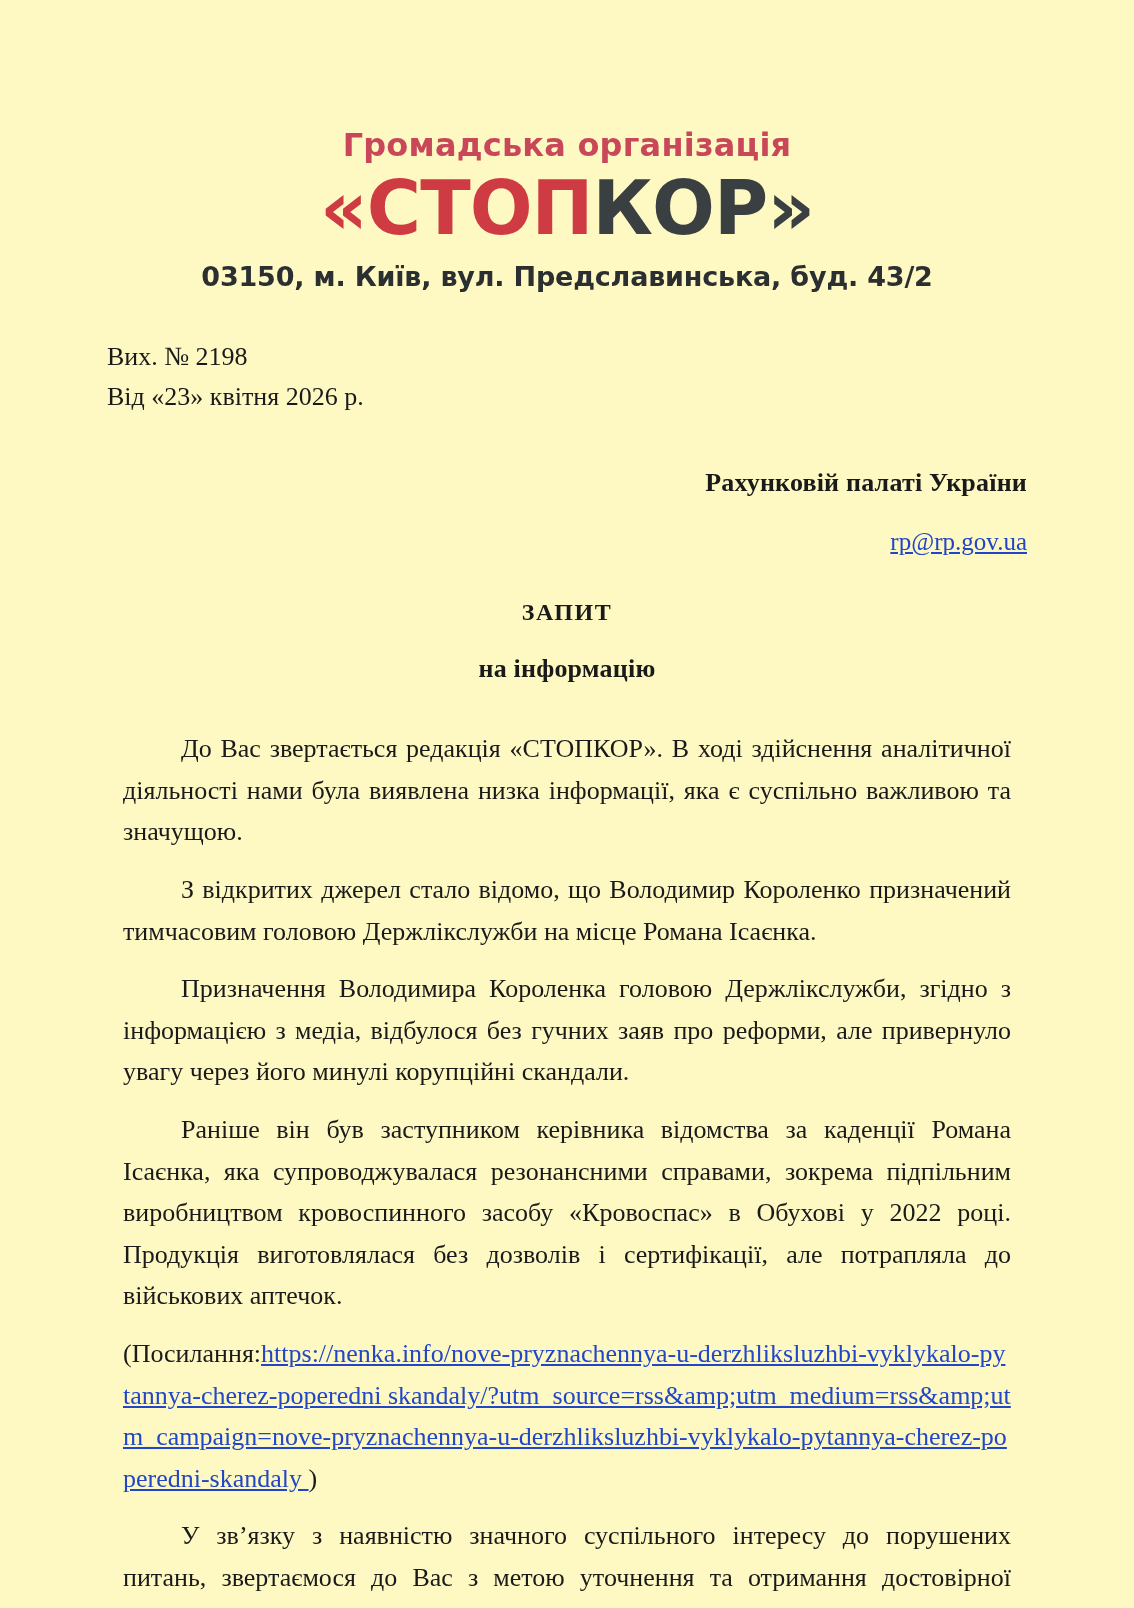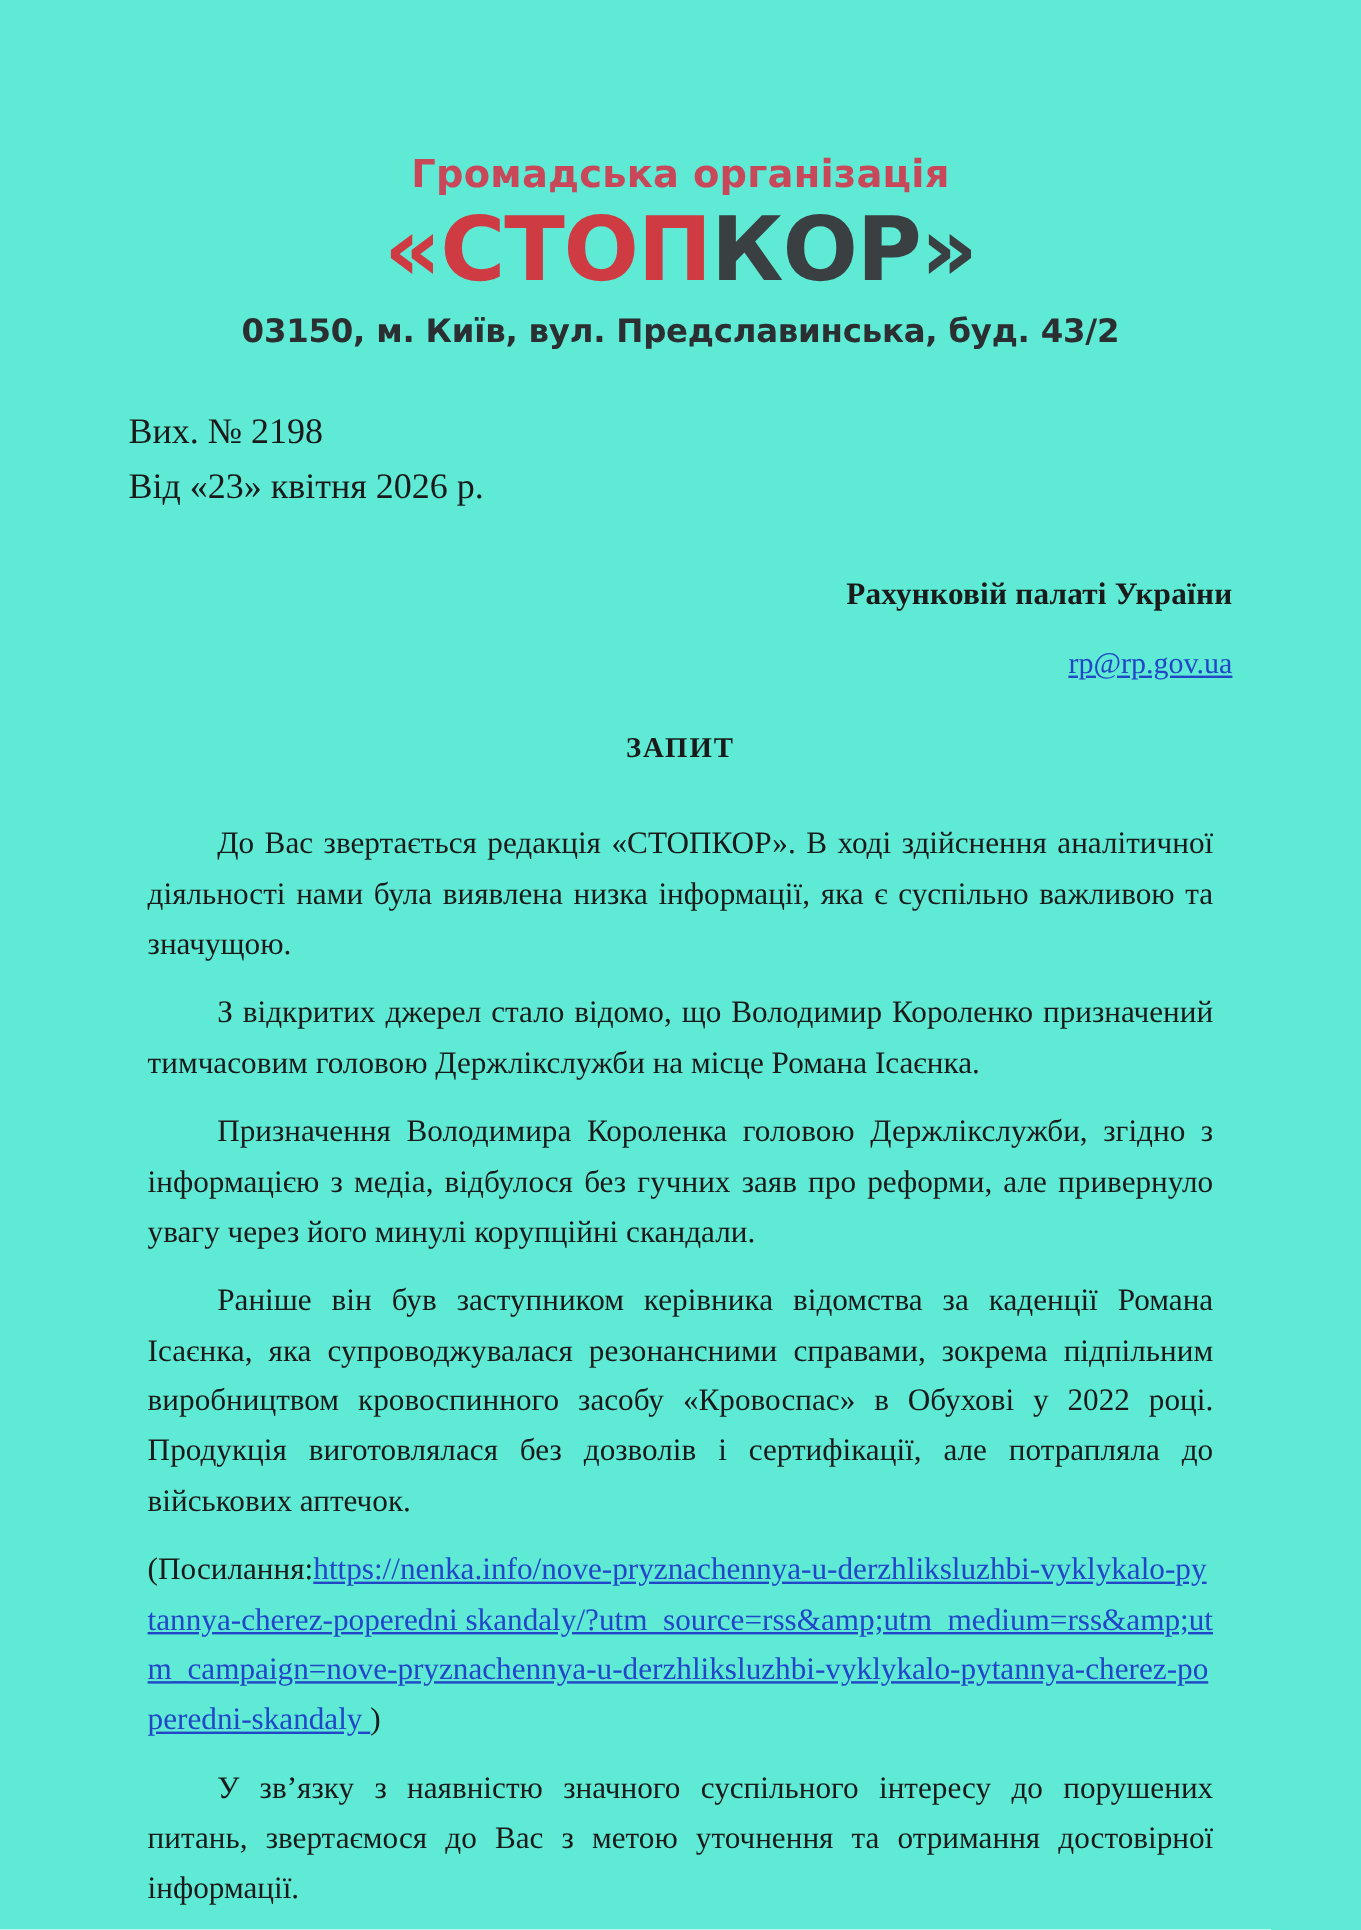--- a/index.html
+++ b/index.html
@@ -4,21 +4,21 @@
 <style>
   html, body {
     margin: 0;
     padding: 0;
     background: #ffffff;
   }
   .page {
     position: relative;
     width: 1134px;
     height: 1608px;
-    background: #5eead4;
+    background: #fef9c3;
     overflow: hidden;
     font-family: "Liberation Serif", "DejaVu Serif", serif;
     color: #1a1a1a;
   }
 
   
   .letterhead {
     padding-top: 128px;
     text-align: center;
     font-family: "DejaVu Sans", "Liberation Sans", sans-serif;
@@ -56,21 +56,21 @@
   }
 
   
   .sheet {
     margin: 0 auto;
     width: 920px;
   }
 
   .refblock {
     margin-top: 45px;
-    font-size: 30px;
+    font-size: 26px;
     line-height: 1.52;
   }
   .refblock div { white-space: nowrap; }
 
   .addressee {
     margin-top: 52px;
     text-align: right;
     font-size: 26px;
     font-weight: 700;
     letter-spacing: 0.2px;
@@ -135,20 +135,21 @@
 
     <div class="refblock">
       <div>Вих. № 2198</div>
       <div>Від «23» квітня 2026 р.</div>
     </div>
 
     <div class="addressee">Рахунковій палаті України</div>
     <div class="addressee-email"><a class="link" href="#">rp@rp.gov.ua</a></div>
 
     <div class="doc-title">ЗАПИТ</div>
+    <div class="doc-subtitle">на інформацію</div>
 
     <div class="body-text">
       <p>До Вас звертається  редакція «СТОПКОР». В ході  здійснення аналітичної діяльності нами була виявлена низка інформації, яка є суспільно важливою та значущою.</p>
       <p>З відкритих джерел стало відомо, що Володимир Короленко призначений тимчасовим головою Держлікслужби на місце Романа Ісаєнка.</p>
       <p>Призначення Володимира Короленка головою Держлікслужби, згідно з інформацією з медіа, відбулося без гучних заяв про реформи, але привернуло увагу через його минулі корупційні скандали.</p>
       <p>Раніше він був заступником керівника відомства за каденції Романа Ісаєнка, яка супроводжувалася резонансними справами, зокрема підпільним виробництвом кровоспинного засобу «Кровоспас» в Обухові у 2022 році. Продукція виготовлялася без дозволів і сертифікації, але потрапляла до військових аптечок.</p>
       <p class="link-para"><span>(Посилання:</span><a class="link" href="#">https://nenka.info/nove-pryznachennya-u-derzhliksluzhbi-vyklykalo-pytannya-cherez-poperedni skandaly/?utm_source=rss&amp;amp;utm_medium=rss&amp;amp;utm_campaign=nove-pryznachennya-u-derzhliksluzhbi-vyklykalo-pytannya-cherez-poperedni-skandaly </a><span>)</span></p>
       <p>У зв’язку з наявністю значного суспільного інтересу до порушених питань, звертаємося до Вас з метою уточнення та отримання достовірної інформації.</p>
     </div>
 

